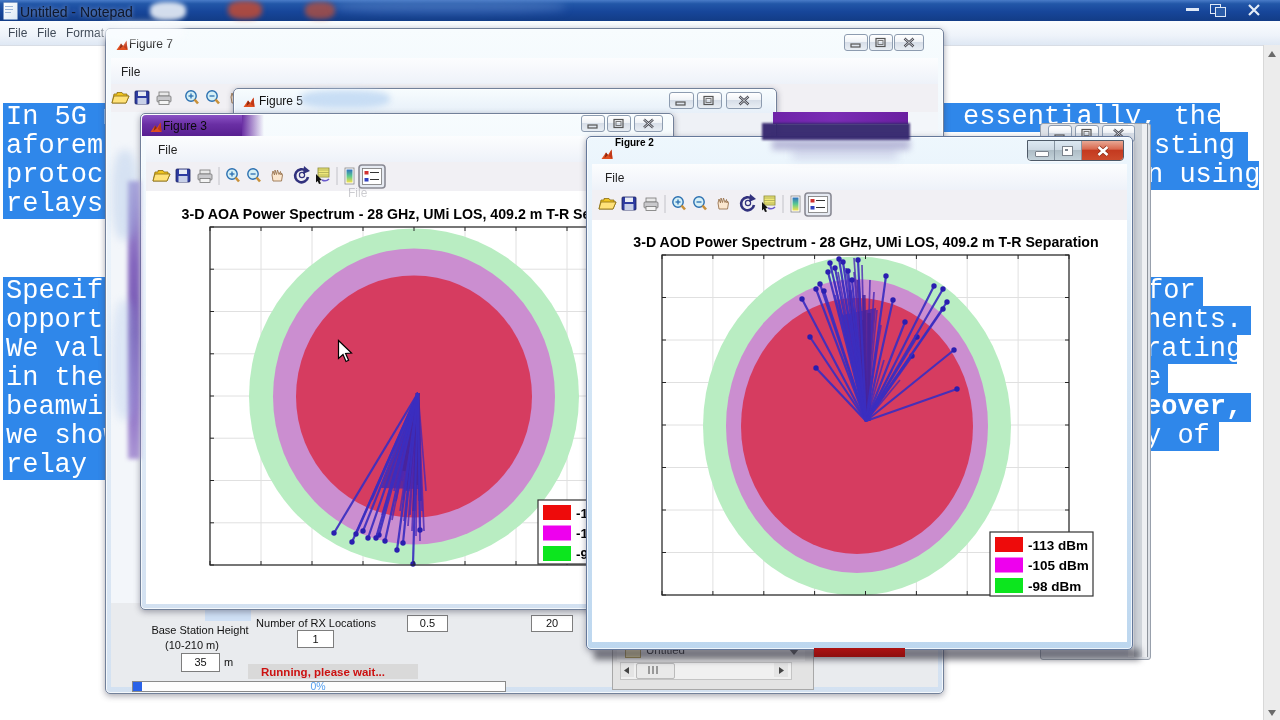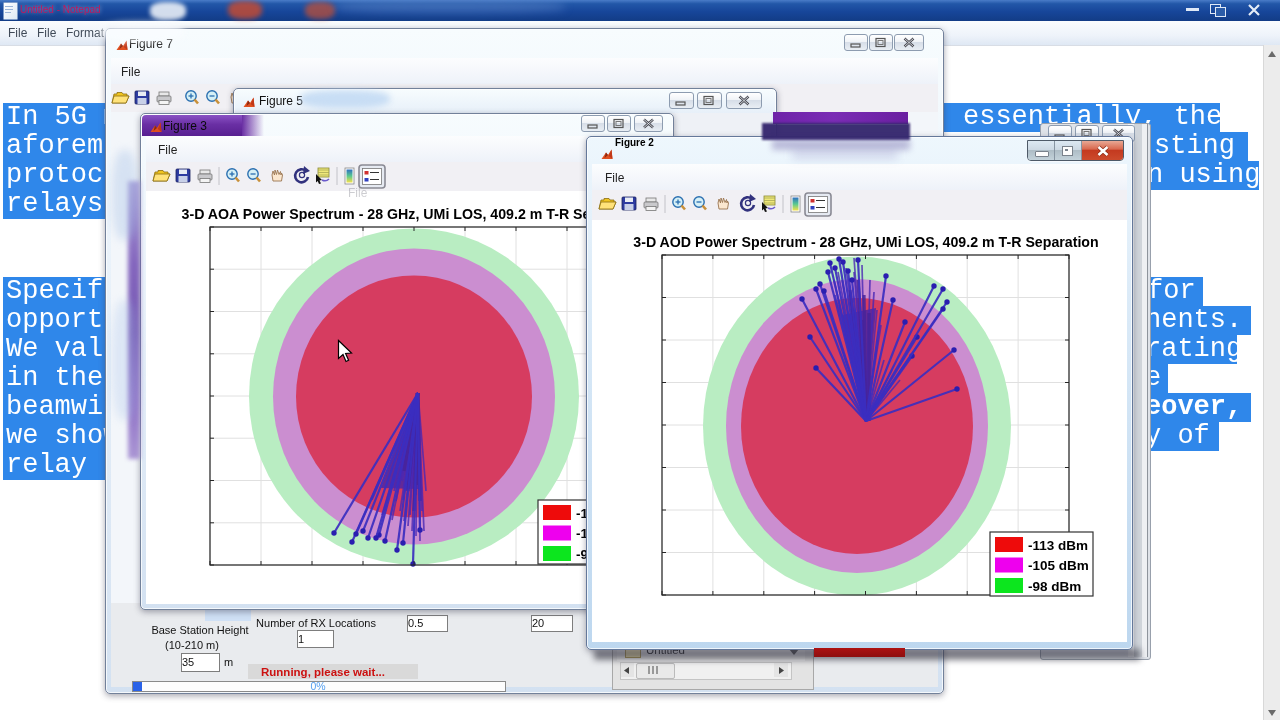--- a/index.html
+++ b/index.html
@@ -13,34 +13,34 @@
 .frame{position:absolute;border:1px solid #72819a;border-radius:5px;
   background:linear-gradient(180deg,#f7fcfe 0%,#eaf2fa 35%,#d3e1f1 100%);
   box-shadow:0 2px 6px rgba(60,60,80,.45), inset 0 0 0 1px rgba(255,255,255,.75);}
 .tbtn{position:absolute;height:15px;border:1px solid #8d9cb0;border-radius:3px;
   background:linear-gradient(180deg,#ffffff 0%,#f0f3f7 45%,#d7dee8 50%,#e9eef4 100%);}
 .menorow{position:absolute;left:5px;right:5px;background:linear-gradient(180deg,#fcfdfe,#eef2f9);
   border-bottom:1px solid #d5d9e0;color:#222;font-size:12px;}
 .toolrow{position:absolute;left:5px;right:5px;background:#f1f0f4;border-bottom:1px solid #c9c9cf;}
 .canvas{position:absolute;left:5px;right:5px;background:#fff;overflow:hidden;}
 .fld{position:absolute;background:#fff;border:1px solid #7d7d7d;font-size:11px;color:#111;
-  }
+  text-align:center;}
 .lbl{position:absolute;font-size:11px;color:#111;text-align:center;white-space:nowrap;}
 .blob{position:absolute;border-radius:40%;}
 </style>
 </head>
 <body>
 
 <div class="abs" id="np-title" style="left:0;top:0;width:1280px;height:21px;
   background:linear-gradient(180deg,#4a7cc8 0%,#2257a8 18%,#17469a 55%,#123c86 100%);"></div>
 <div class="abs" style="left:3px;top:2px;width:13px;height:16px;background:linear-gradient(135deg,#ffffff,#dce8f4);border:1px solid #7e9cc8;border-radius:1px;"></div>
 <div class="abs" style="left:5px;top:6px;width:8px;height:1px;background:#9ab4d8;"></div>
 <div class="abs" style="left:5px;top:9px;width:8px;height:1px;background:#9ab4d8;"></div>
 <div class="abs" style="left:5px;top:12px;width:6px;height:1px;background:#9ab4d8;"></div>
-<div class="abs" style="left:20px;top:4px;font-size:10px;color:#be185d;text-shadow:0 0 4px rgba(255,255,255,.5);">Untitled - Notepad</div>
+<div class="abs" style="left:20px;top:4px;font-size:14px;color:#0f172a;text-shadow:0 0 4px rgba(255,255,255,.5);">Untitled - Notepad</div>
 
 <div class="abs" style="left:1186px;top:8px;width:13px;height:3px;background:#dfe9f6;"></div>
 <div class="abs" style="left:1210px;top:4px;width:9px;height:8px;border:1.5px solid #dfe9f6;"></div>
 <div class="abs" style="left:1215px;top:7px;width:9px;height:8px;border:1.5px solid #dfe9f6;background:#2b5cA8;"></div>
 <svg class="abs" style="left:1245px;top:2px;" width="18" height="16">
     <path d="M4 3 L14 13 M14 3 L4 13" stroke="#e4ecf7" stroke-width="2.2"></path>
   </svg>
 
 <div class="abs" style="left:0;top:21px;width:1280px;height:24px;
   background:linear-gradient(180deg,#fafcfe 0%,#eef3fa 60%,#dfe8f4 100%);border-bottom:1px solid #d8dde5;"></div>

